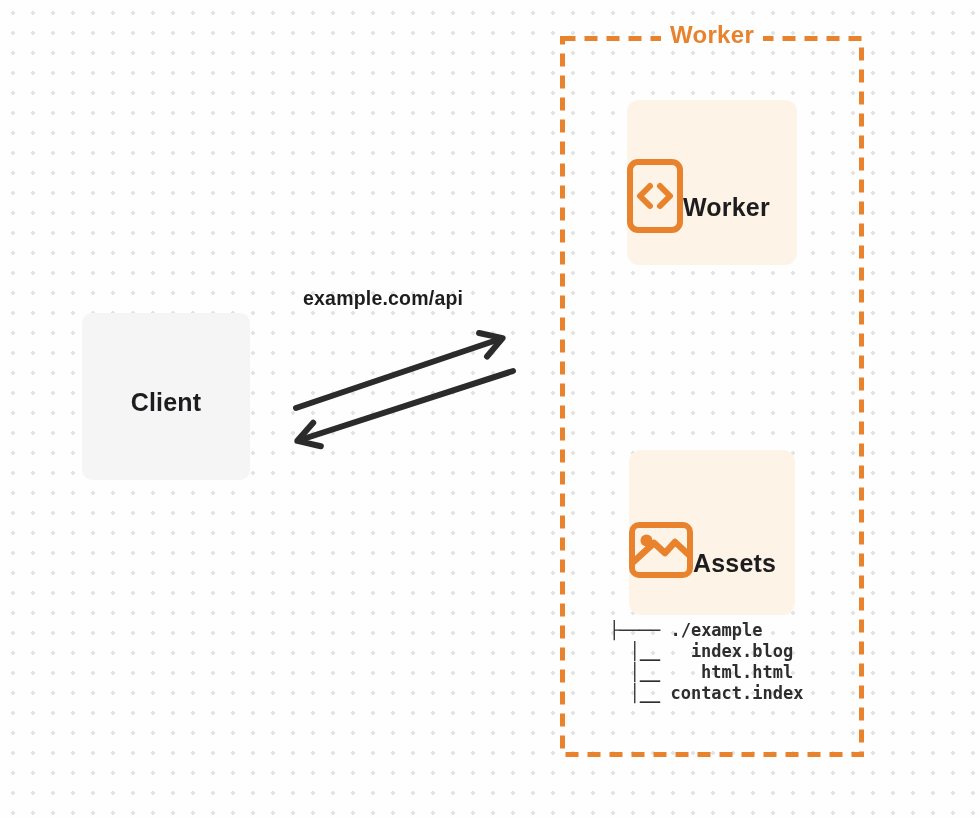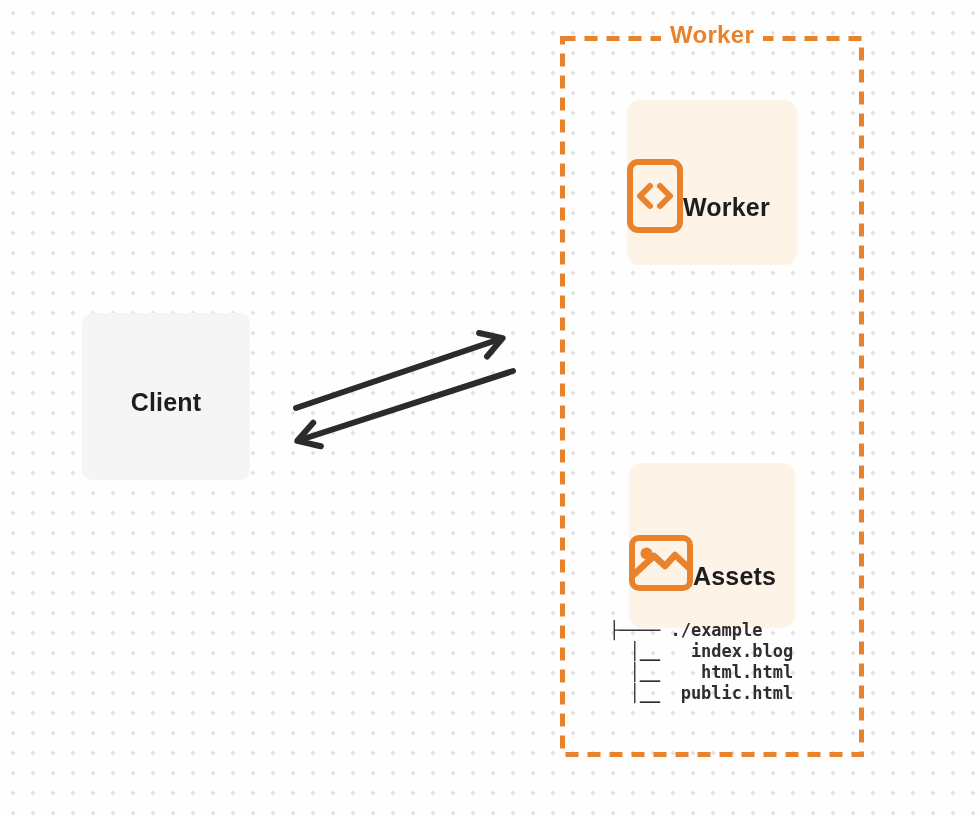--- a/index.html
+++ b/index.html
@@ -52,21 +52,21 @@
     white-space:nowrap;
   }
 
   
   .card{
     position:absolute;left:50%;transform:translateX(-50%);
     width:170px;height:165px;border-radius:12px;background:var(--card_bg);
     display:flex;flex-direction:row;align-items:center;
   }
   .card.worker{top:64px;padding-top:26px;}
-  .card.assets{top:427px;width:166px;padding-top:34px;}
+  .card.assets{top:414px;width:166px;padding-top:34px;}
   .card .card-label{font-size:25px;font-weight:bold;color:var(--text);letter-spacing:.2px;}
   .card.worker .card-label{margin-top:24px;}
   .card.assets .card-label{margin-top:27px;}
   .card .icon{display:block;}
 
   
   .file-tree{
     position:absolute;left:49px;top:584px;
     font-family:"DejaVu Sans Mono","Liberation Mono",monospace;
     font-size:17px;font-weight:bold;color:var(--tree_text);
@@ -79,20 +79,21 @@
 </style>
 </head>
 <body>
 
 <div class="canvas">
 
   <div class="client-box">
     <span class="label">Client</span>
   </div>
 
+  <div class="conn-label">example.com/api</div>
 
   <svg class="arrows" viewBox="0 0 980 818" xmlns="http://www.w3.org/2000/svg" aria-hidden="true">
     <defs>
       <marker id="arrowhead" viewBox="0 0 12 12" refX="9" refY="6" markerWidth="5.5" markerHeight="5.5" orient="auto-start-reverse">
         <path d="M2.5 1.5 L10 6 L2.5 10.5" fill="none" stroke="#2b2b2b" stroke-width="2.2" stroke-linecap="round" stroke-linejoin="round"></path>
       </marker>
     </defs>
     <line x1="296" y1="408" x2="500" y2="339" stroke="#2b2b2b" stroke-width="6" stroke-linecap="round" marker-end="url(#arrowhead)"></line>
     <line x1="513" y1="371" x2="300" y2="440" stroke="#2b2b2b" stroke-width="6" stroke-linecap="round" marker-end="url(#arrowhead)"></line>
   </svg>
@@ -136,18 +137,18 @@
       <div class="tree-row child">
         <span class="tree-prefix">  │__ </span>
         <span class="tree-name">index.blog</span>
       </div>
       <div class="tree-row child">
         <span class="tree-prefix">  │__ </span>
         <span class="tree-name">html.html</span>
       </div>
       <div class="tree-row child">
         <span class="tree-prefix">  │__ </span>
-        <span class="tree-name">public.html</span>
+        <span class="tree-name">contact.index</span>
       </div>
     </div>
   </div>
 
 </div>
 
 </body></html>

